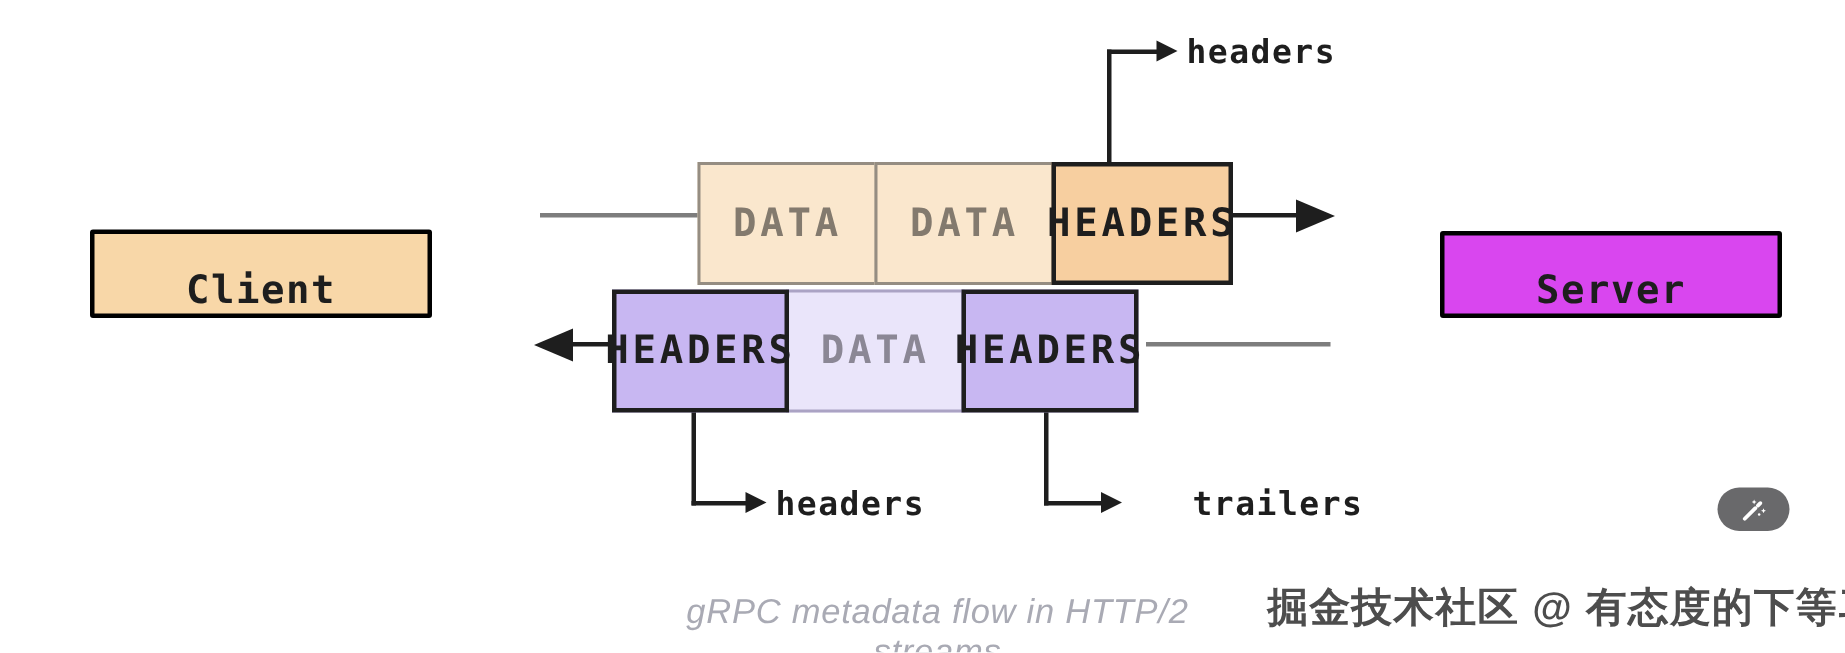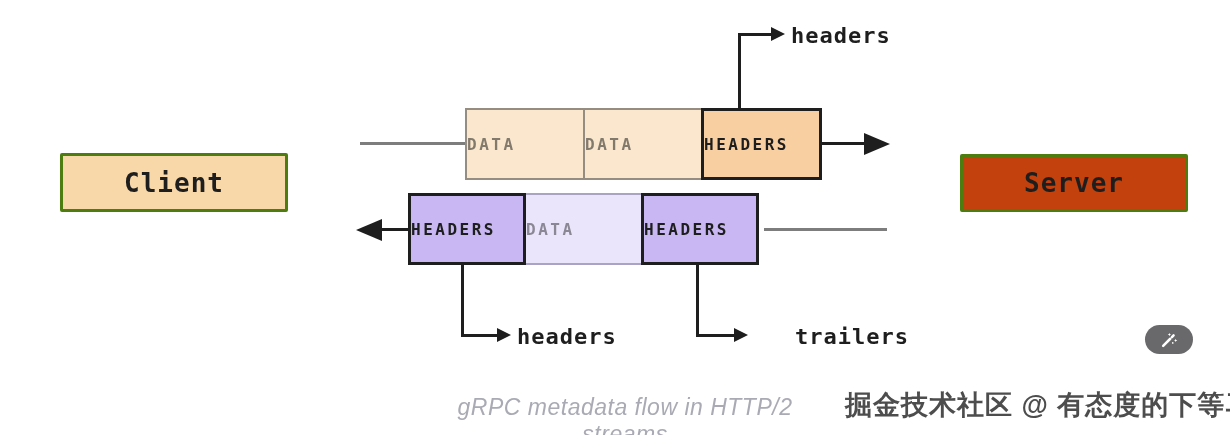--- a/index.html
+++ b/index.html
@@ -12,43 +12,44 @@
     position: relative;
     width: 1230px;
     height: 435px;
     background: #ffffff;
     overflow: hidden;
   }
   
   .node {
     position: absolute;
     box-sizing: border-box;
-    border: 3px solid #4d7c0f;
+    border: 3px solid #000000;
     border-radius: 2px;
     display: flex;
-    align-items: center;
+    align-items: flex-end;
     justify-content: center;
     font-size: 26px;
     font-weight: bold;
     color: #1e1e1e;
     letter-spacing: 1px;
   }
   .node-client { left: 60px;  top: 153px; width: 228px; height: 59px; background: #F8D7A8; }
-  .node-server { left: 960px; top: 154px; width: 228px; height: 58px; background: #c2410c; }
+  .node-server { left: 960px; top: 154px; width: 228px; height: 58px; background: #d946ef; }
 
   
   .frame-row { position: absolute; display: flex; }
   .row-request  { left: 465px; top: 108px; }
   .row-response { left: 408px; top: 193px; }
   .frame {
     box-sizing: border-box;
-    height: 72px;
+    height: 82px;
     display: flex;
     align-items: center;
-    font-size: 16px;
+    justify-content: center;
+    font-size: 26px;
     font-weight: bold;
     letter-spacing: 2.5px;
   }
   .frame + .frame { margin-left: -2px; }
   .frame-data-req {
     width: 120px;
     background: #FAE7CD;
     border: 2px solid #958d82;
     color: #837a6e;
   }

